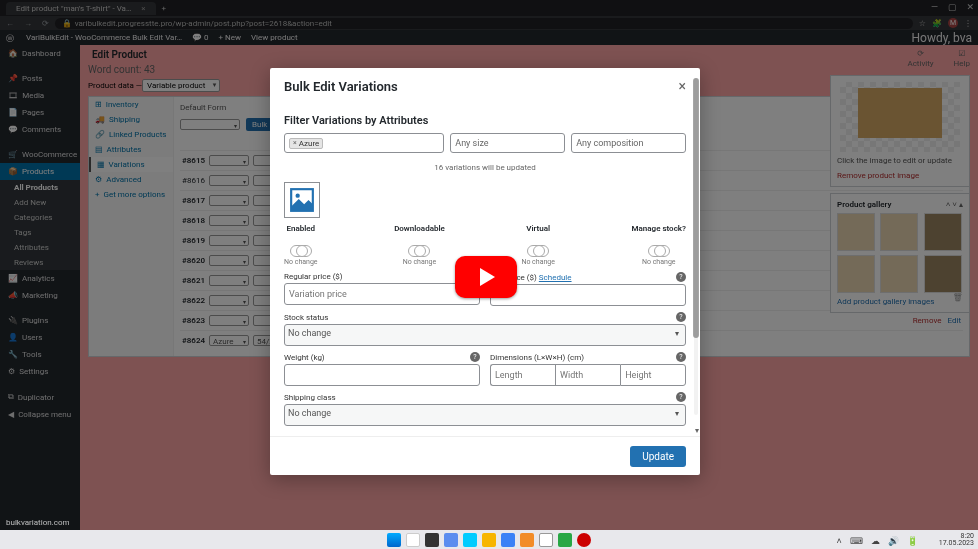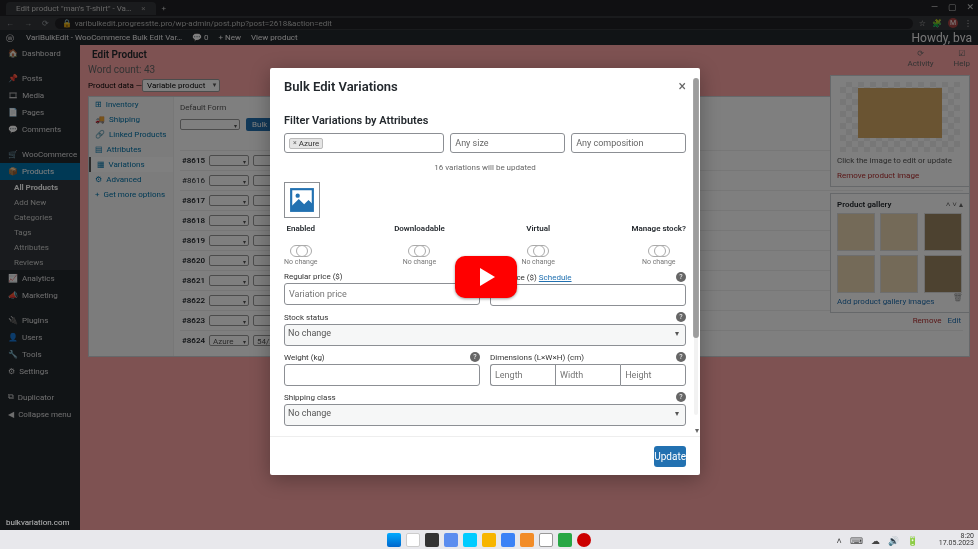--- a/index.html
+++ b/index.html
@@ -93,21 +93,21 @@
 .help { width:10px; height:10px; border-radius:50%; background:#666; color:#fff; font-size:7px; text-align:center; line-height:10px; }
 .schedule { color:#2271b1; text-decoration:underline; font-size:8px;}
 .text-input { width:100%; border:1px solid #8c8f94; border-radius:3px; padding:4px; font-size:9px; height:22px; background:#fff;}
 .sel-full { width:100%; border:1px solid #8c8f94; border-radius:3px; padding:3px; font-size:9px; height:22px; background:#f6f7f7; position:relative;}
 .sel-full:after{ content:"▾"; position:absolute; right:6px; top:4px; font-size:8px; color:#555;}
 .dims { display:flex; gap:0; }
 .dims .text-input { border-radius:0; border-right:none; }
 .dims .text-input:first-child { border-radius:3px 0 0 3px; }
 .dims .text-input:last-child { border-radius:0 3px 3px 0; border-right:1px solid #8c8f94;}
 .modal-foot { padding: 8px 14px; text-align:right; border-top:1px solid #eee;}
-.update-btn { background:#2271b1; color:#fff; border:none; padding:5px 0; border-radius:3px; font-size:10px; cursor:pointer;}
+.update-btn { background:#2271b1; color:#fff; border:none; padding:5px 12px; border-radius:3px; font-size:10px; cursor:pointer;}
 .modal-scroll { position:absolute; right:0; top:10px; bottom:40px; width:8px; }
 .sb-track{ position:absolute; right:2px; top:0; bottom:20px; width:4px; background:rgba(0,0,0,0.05); border-radius:3px;}
 .sb-thumb{ position:absolute; right:1px; top:0; width:6px; height:260px; background:rgba(0,0,0,0.35); border-radius:3px;}
 .sb-arrow{ position:absolute; right:1px; bottom:0; font-size:8px; color:#666;}
 
 
 .yt { position:absolute; left:455px; top:256px; width:62px; height:42px; background:#f00; border-radius:10px; display:flex; align-items:center; justify-content:center; cursor:pointer; box-shadow: 0 1px 3px rgba(0,0,0,.4);}
 .yt:before { content:""; border-left:15px solid #fff; border-top:9px solid transparent; border-bottom:9px solid transparent; margin-left:3px;}
 
 

